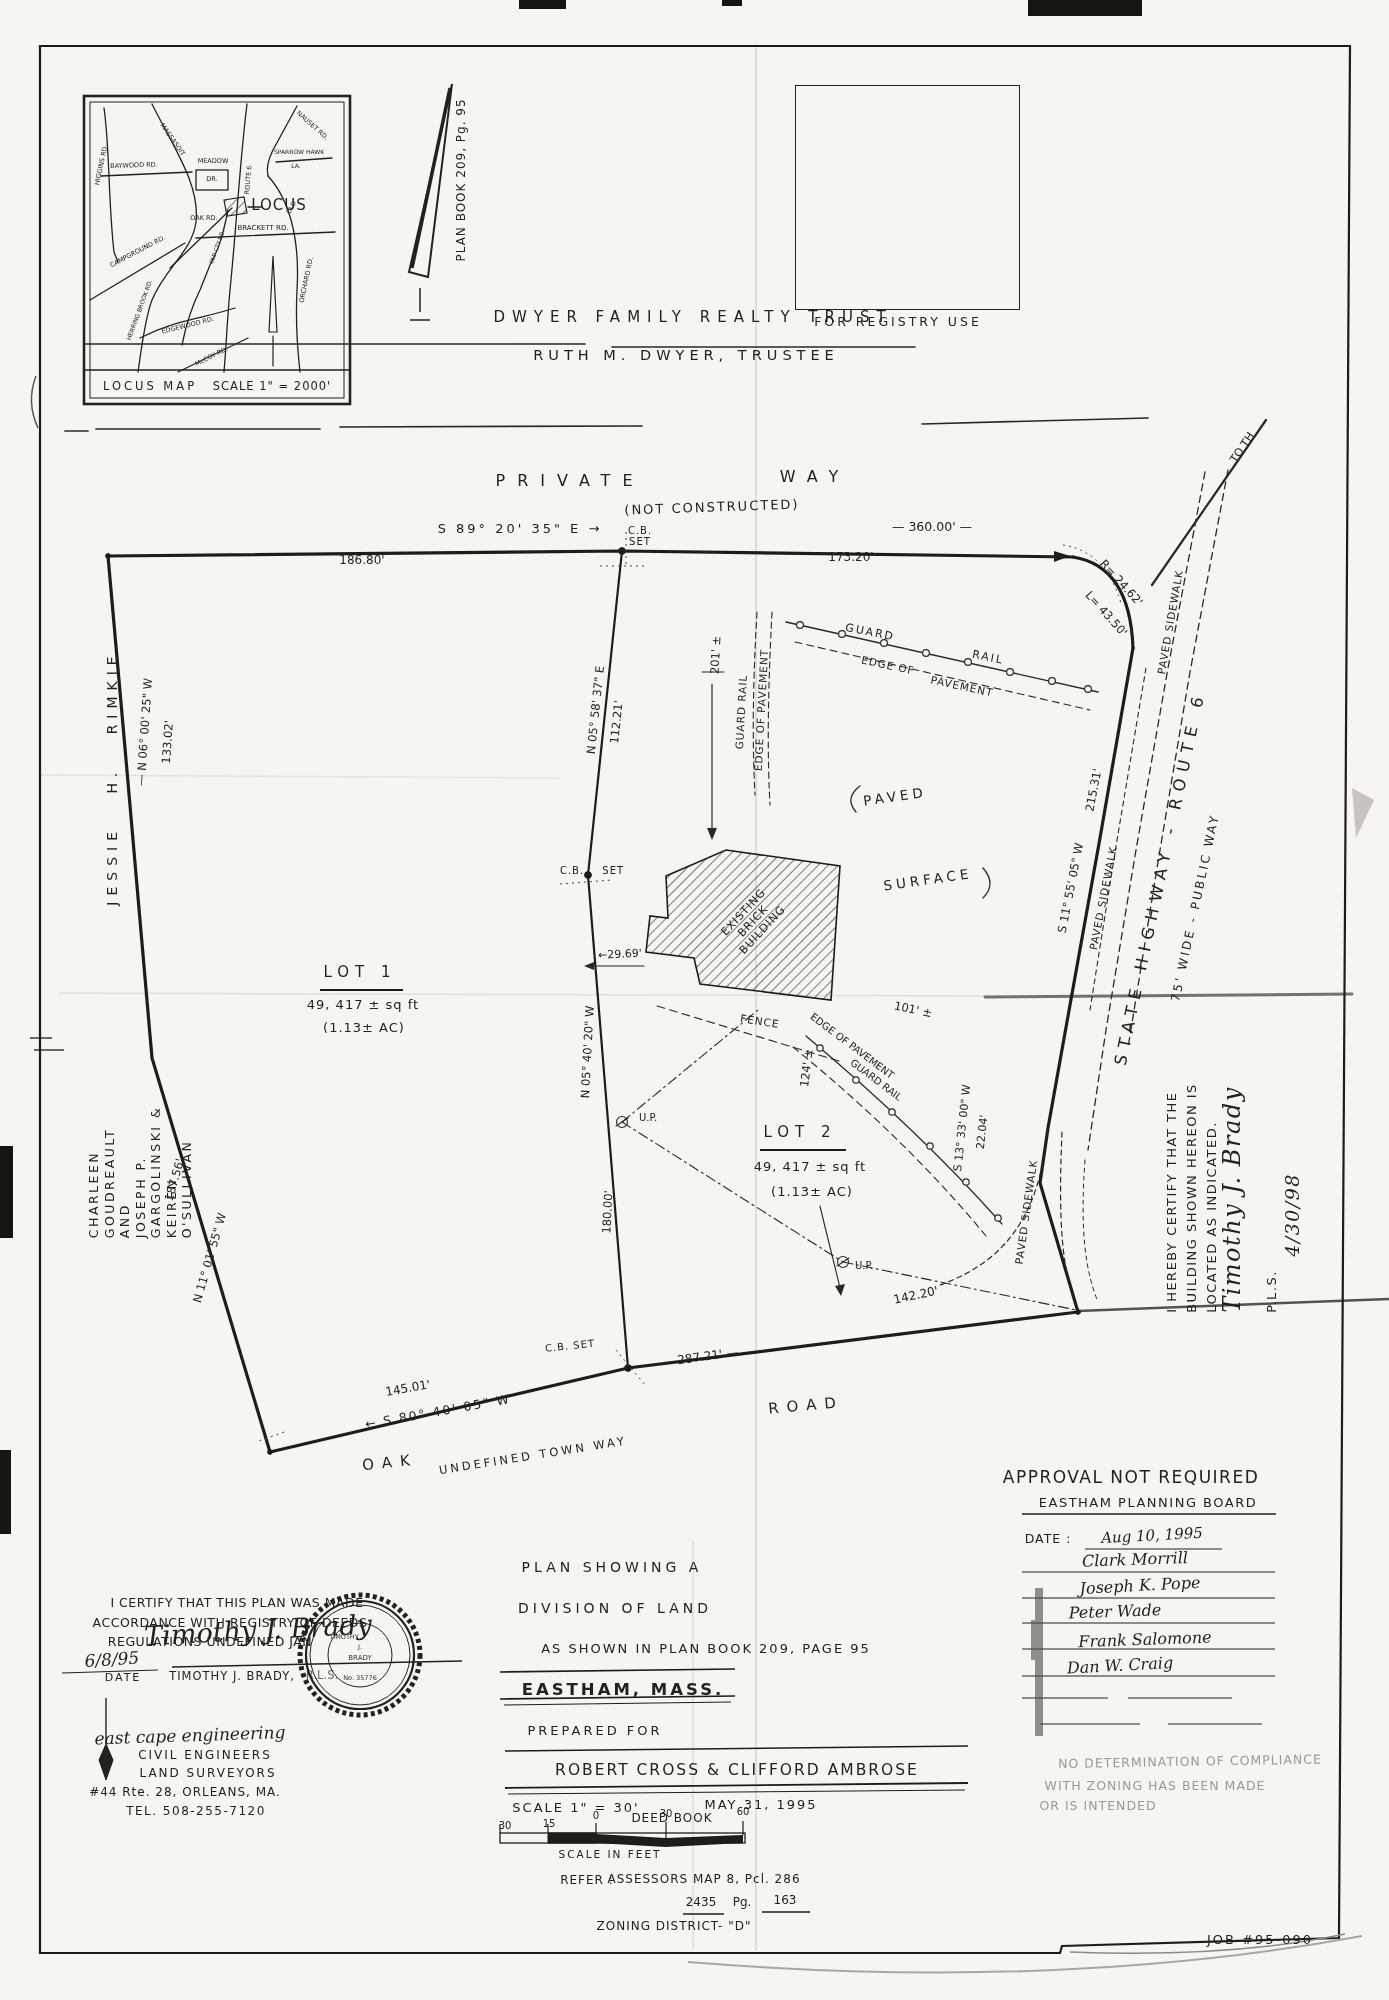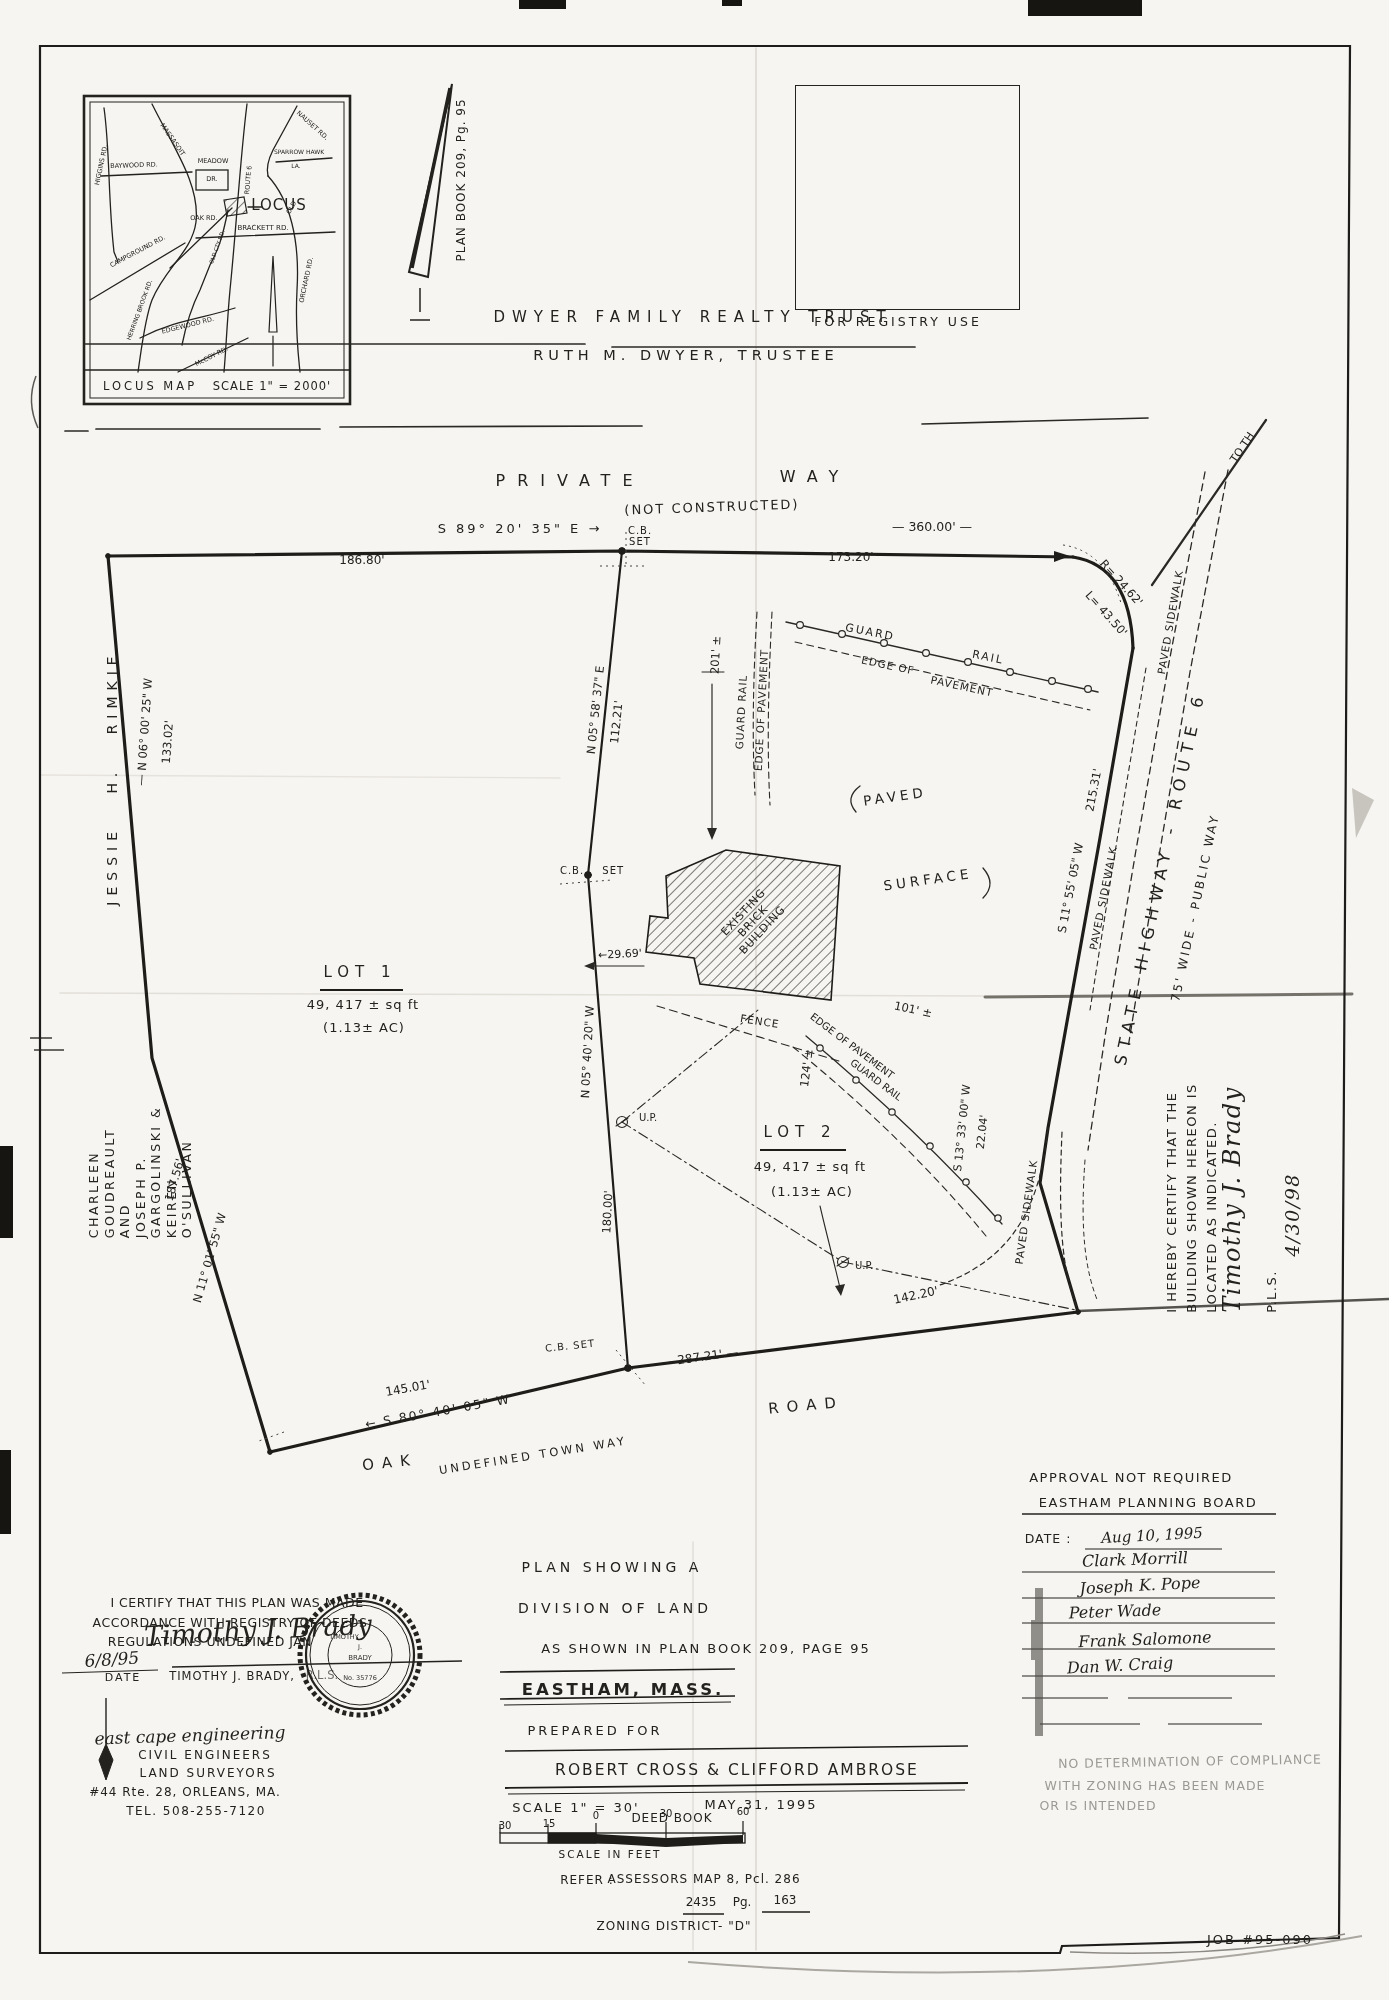--- a/index.html
+++ b/index.html
@@ -356,21 +356,21 @@
 <span class="lbl" style="left:806px;top:1406px;font-size:15px;letter-spacing:8px;transform:translate(-50%,-50%) rotate(-5deg);">ROAD</span>
 
 <div class="blk" style="left:1232px;top:1198px;font-size:13px;letter-spacing:1.5px;line-height:20px;text-align:left;transform:translate(-50%,-50%) rotate(-90deg);">
   <span>I HEREBY CERTIFY THAT THE</span>
   <span>BUILDING SHOWN HEREON IS</span>
   <span>LOCATED AS INDICATED.</span>
   <span><span class="script" style="font-size:24px;">Timothy J. Brady</span>&nbsp;&nbsp;<span style="font-size:13px;">P.L.S.</span></span>
   <span class="script" style="font-size:19px;margin-left:56px;">4/30/98</span>
 </div>
 
-<span class="lbl" style="left:1131px;top:1478px;font-size:13px;letter-spacing:1.5px;">APPROVAL  NOT  REQUIRED</span>
+<span class="lbl" style="left:1131px;top:1478px;font-size:17px;letter-spacing:1.5px;">APPROVAL  NOT  REQUIRED</span>
 <span class="lbl" style="left:1148px;top:1503px;font-size:13px;letter-spacing:1.5px;">EASTHAM  PLANNING  BOARD</span>
 <span class="lbl" style="left:1048px;top:1539px;font-size:12.5px;letter-spacing:1px;">DATE :</span>
 <span class="lbl script" style="left:1152px;top:1536px;font-size:15px;transform:translate(-50%,-50%) rotate(-3deg);">Aug 10, 1995</span>
 <span class="lbl script" style="left:1135px;top:1560px;font-size:16px;transform:translate(-50%,-50%) rotate(-2deg);">Clark Morrill</span>
 <span class="lbl script" style="left:1140px;top:1586px;font-size:16px;transform:translate(-50%,-50%) rotate(-3deg);">Joseph K. Pope</span>
 <span class="lbl script" style="left:1115px;top:1612px;font-size:16px;transform:translate(-50%,-50%) rotate(-2deg);">Peter Wade</span>
 <span class="lbl script" style="left:1145px;top:1640px;font-size:16px;transform:translate(-50%,-50%) rotate(-2deg);">Frank Salomone</span>
 <span class="lbl script" style="left:1120px;top:1666px;font-size:16px;transform:translate(-50%,-50%) rotate(-3deg);">Dan W. Craig</span>
 
 <span class="lbl faded" style="left:1190px;top:1762px;font-size:12.5px;letter-spacing:1px;transform:translate(-50%,-50%) rotate(-1deg);">NO DETERMINATION OF COMPLIANCE</span>

